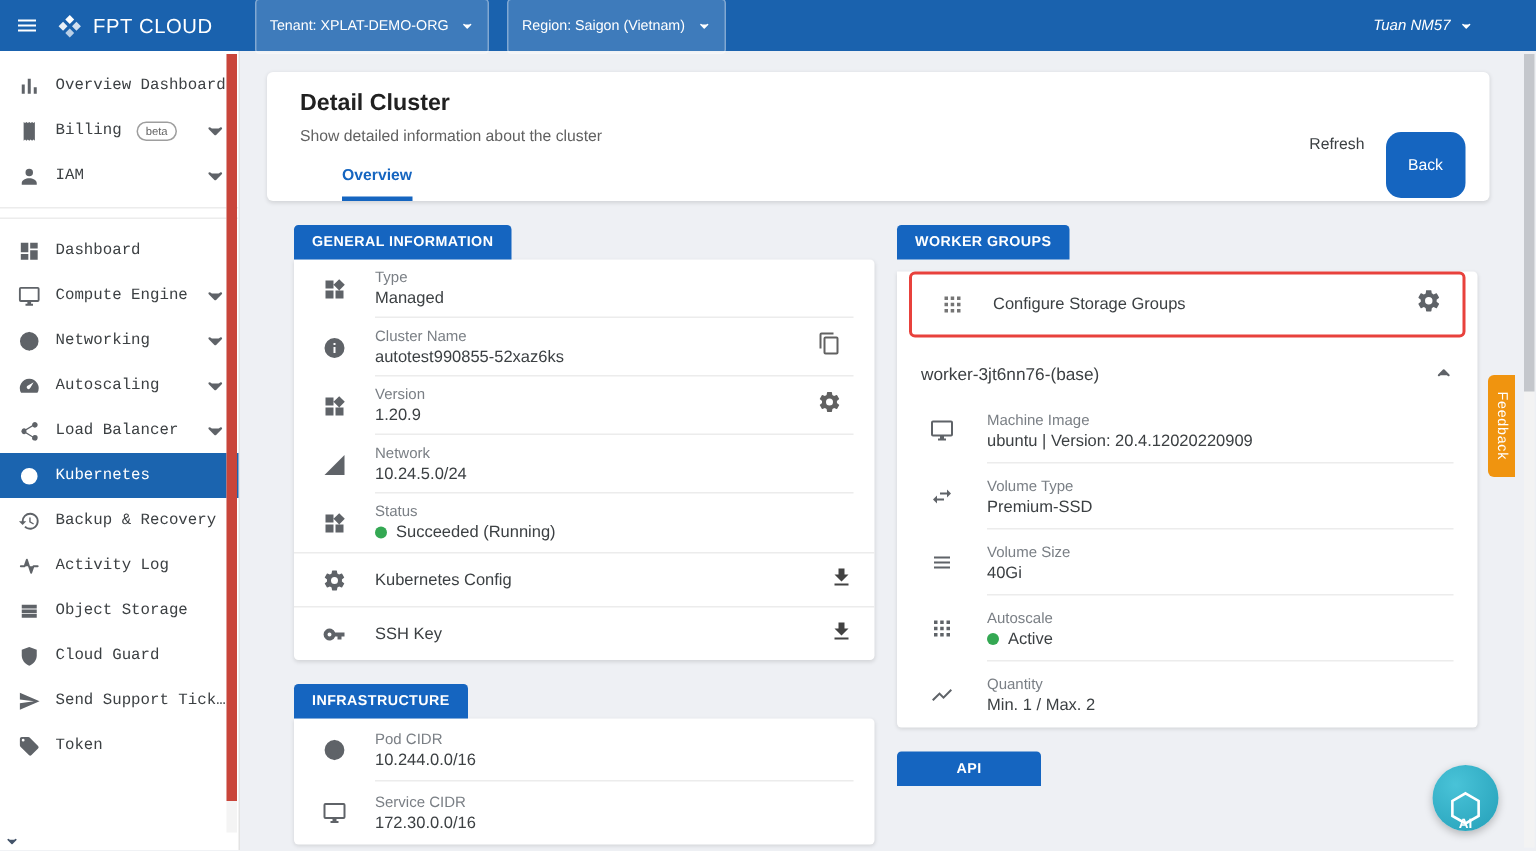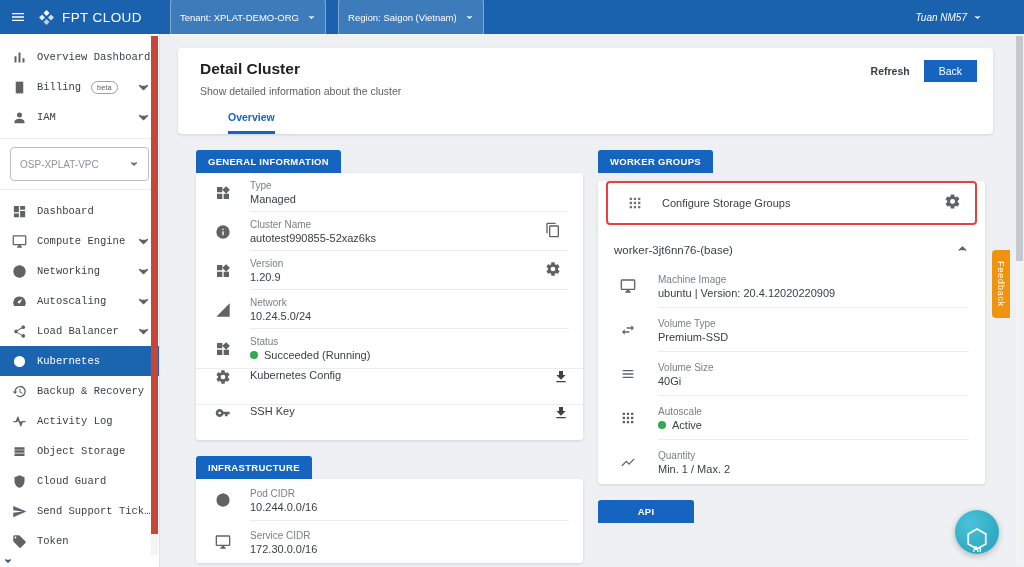--- a/index.html
+++ b/index.html
@@ -42,43 +42,43 @@
   .sb-thumb { position:absolute; top:0; left:0; right:0; height:96%; background:#c9453a; }
   .sb-bottom-arrow { position:absolute; left:3px; bottom:1px; width:10px; height:10px; color:#44546a; }
 
   
   .main { position:absolute; left:160px; top:34px; right:0; bottom:0; overflow:hidden; }
 
   .header-card { position:absolute; left:18px; top:14px; right:31px; height:86px; background:#fff; border-radius:4px; box-shadow:0 1px 3px rgba(0,0,0,.12); }
   .hc-title { position:absolute; left:22px; top:12px; font-size:15.5px; font-weight:bold; color:#212121; }
   .hc-sub { position:absolute; left:22px; top:37px; font-size:10.5px; color:#616161; }
   .hc-actions { position:absolute; right:16px; top:12px; display:flex; align-items:center; gap:14px; }
-  .btn-refresh { font-size:10.5px; color:#3c4043; cursor:pointer;font-weight:bold; }
-  .btn-back { background:#1565c0; color:#fff; font-size:10.5px; padding:5px 15px; border-radius:0; border:none; cursor:pointer; }
+  .btn-refresh { font-size:10.5px; color:#3c4043; cursor:pointer; }
+  .btn-back { background:#1565c0; color:#fff; font-size:10.5px; padding:16px 15px; border-radius:10px; border:none; cursor:pointer;margin-top:28px; }
   .hc-tab { position:absolute; left:50px; bottom:0; font-size:10.5px; color:#1565c0; font-weight:bold; padding-bottom:8px; border-bottom:3px solid #1565c0; cursor:pointer; }
 
   .columns { position:absolute; left:36px; right:39px; top:116px; display:flex; gap:15px; align-items:flex-start; }
   .col { flex:1; min-width:0; }
 
   .tab-card { margin-bottom:16px; }
   .card-tab { display:inline-block; min-width:96px; text-align:center; background:#1565c0; color:#fff; font-size:9.5px; font-weight:bold; letter-spacing:.3px; padding:6px 12px; border-radius:3px 3px 0 0; }
   .card-body { background:#fff; border-radius:0 3px 3px 3px; box-shadow:0 1px 3px rgba(0,0,0,.12); }
 
   .info-row { position:relative; display:flex; align-items:center; min-height:39px; padding-right:22px; }
   .info-row::after { content:""; position:absolute; left:54px; right:14px; bottom:0; height:1px; background:#ececec; }
   .info-row.no-div::after { display:none; }
   .icell { width:54px; display:flex; justify-content:center; flex:none; }
   .rtext { min-width:0; padding:6px 0; }
   .rlab { font-size:10px; color:#7a7f85; }
   .rval { font-size:11px; color:#3c4043; margin-top:2px; display:flex; align-items:center; gap:6px; white-space:nowrap; }
   .dot { width:8px; height:8px; border-radius:50%; background:#34a853; flex:none; }
   .ract { margin-left:auto; cursor:pointer; }
   .ract .ic { width:16px; height:16px; color:#616161; }
 
-  .action-row { position:relative; display:flex; height:36px; padding-right:14px; border-top:1px solid #ececec; font-size:11px; color:#3c4043; }
+  .action-row { position:relative; display:flex; align-items:center; height:36px; padding-right:14px; border-top:1px solid #ececec; font-size:11px; color:#3c4043; }
   .action-row .ract .ic { width:16px; height:16px; color:#424242; }
 
   
   .configure-row { margin:8px; border:2px solid #e8413c; border-radius:4px; height:44px; display:flex; align-items:center; padding-right:14px; cursor:pointer; }
   .configure-row .icell .ic { width:16px; height:16px; color:#757575; }
   .configure-label { font-size:11px; color:#3c4043; }
   .configure-row .ract .ic { width:17px; height:17px; color:#5f6368; }
   .group-row { display:flex; align-items:center; padding:9px 16px 7px; font-size:11.5px; color:#3c4043; }
   .group-row .ract .ic { width:13px; height:13px; color:#5f6368; }
   .wg-row { min-height:44px; }
@@ -179,28 +179,20 @@
           </svg>
         </span>
       <span class="sb-label">IAM</span>
       <span class="ic sb-chev">
           <svg viewBox="0 0 24 24" fill="none" stroke="currentColor" stroke-width="2.6" stroke-linecap="round" stroke-linejoin="round">
             <path d="M6 9l6 6 6-6"></path>
           </svg>
         </span>
     </div>
     <div class="sb-divider"></div>
-    <div class="vpc-select">
-      <span>OSP-XPLAT-VPC</span>
-      <span class="ic">
-          <svg viewBox="0 0 24 24" fill="none" stroke="currentColor" stroke-width="2.6" stroke-linecap="round" stroke-linejoin="round">
-            <path d="M6 9l6 6 6-6"></path>
-          </svg>
-        </span>
-    </div>
     <div class="sb-divider"></div>
 
     <div class="sb-item">
       <span class="ic">
           <svg viewBox="0 0 24 24">
             <path d="M3 13h8V3H3zm0 8h8v-6H3zm10 0h8V11h-8zm0-18v6h8V3z"></path>
           </svg>
         </span>
       <span class="sb-label">Dashboard</span>
     </div>

